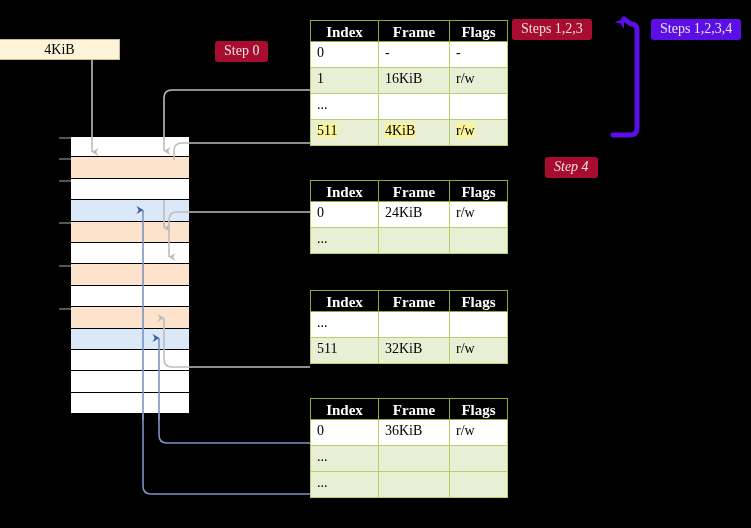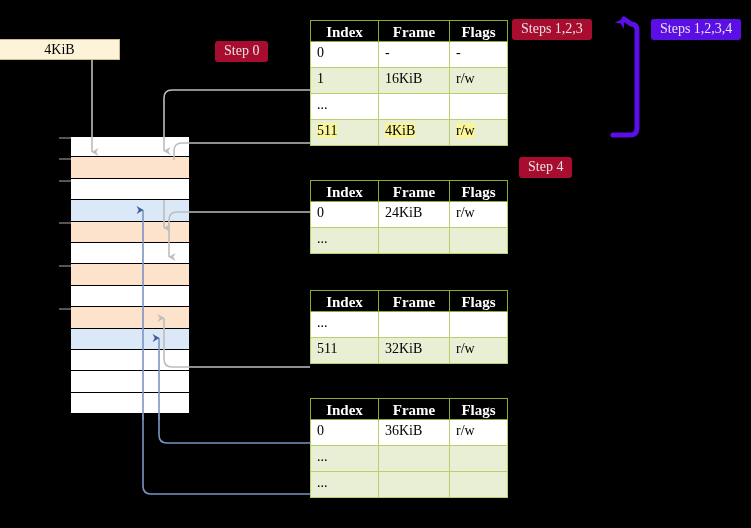--- a/index.html
+++ b/index.html
@@ -42,21 +42,21 @@
     color: #e5e5e5;
     padding: 2px 9px 3px 9px;
     border-radius: 3px;
     white-space: nowrap;
     line-height: 1.15;
   }
   .badge-red { background: #a80c2e; }
   .badge-blue { background: #5b0fe6; text-align: right; }
 
   #step0-badge { left: 179px; top: 41px; margin-left: 36px; }
-  #step4-badge { left: 519px; top: 157px; }
+  #step4-badge { left: 545px; top: 157px; font-style: italic; }
   #steps123-badge { left: 512px; top: 19px; }
   #steps1234-badge { left: 651px; top: 19px; }
 
   
   #mem-stack {
     left: 70px; top: 136px;
     width: 120px; height: 278px;
   }
   .mem-row {
     position: absolute;

